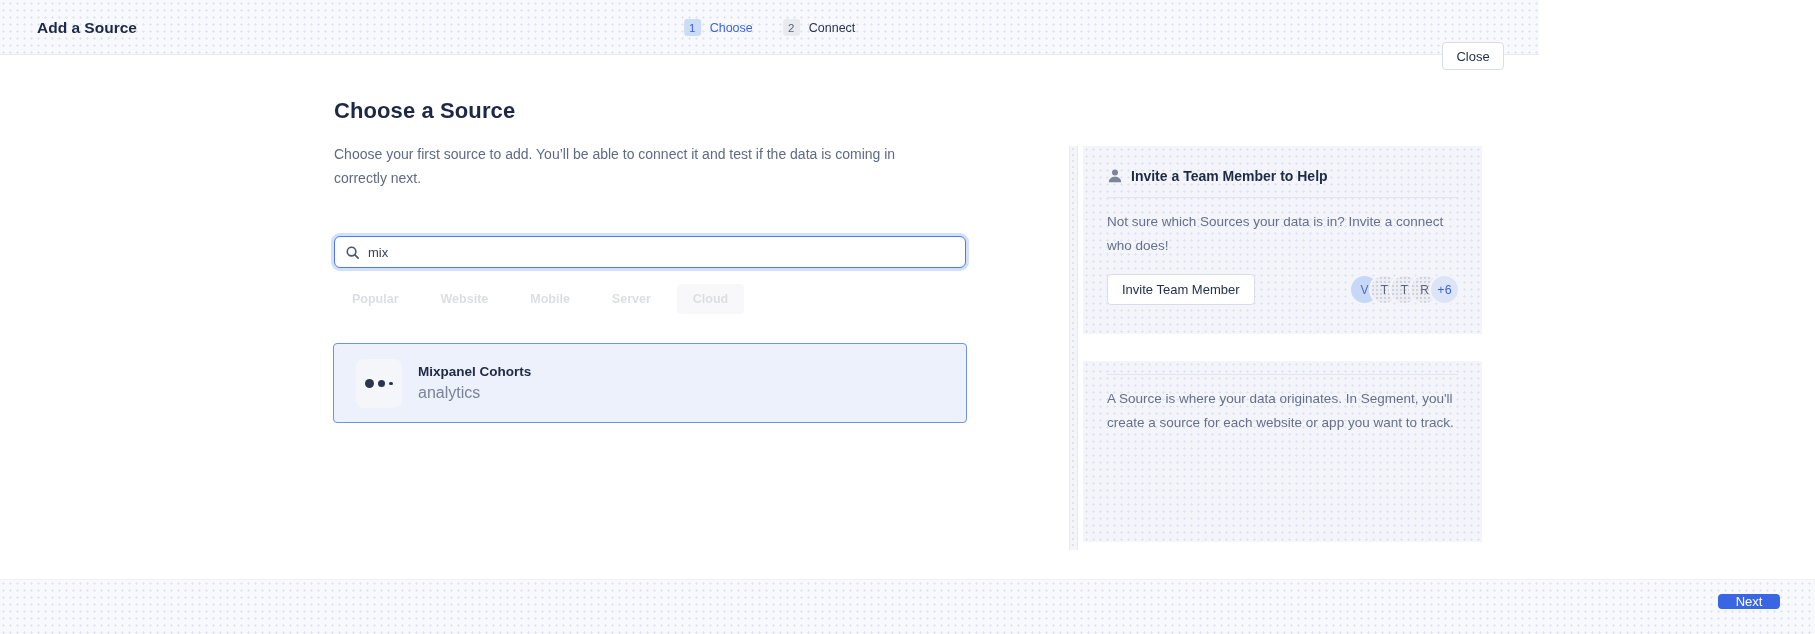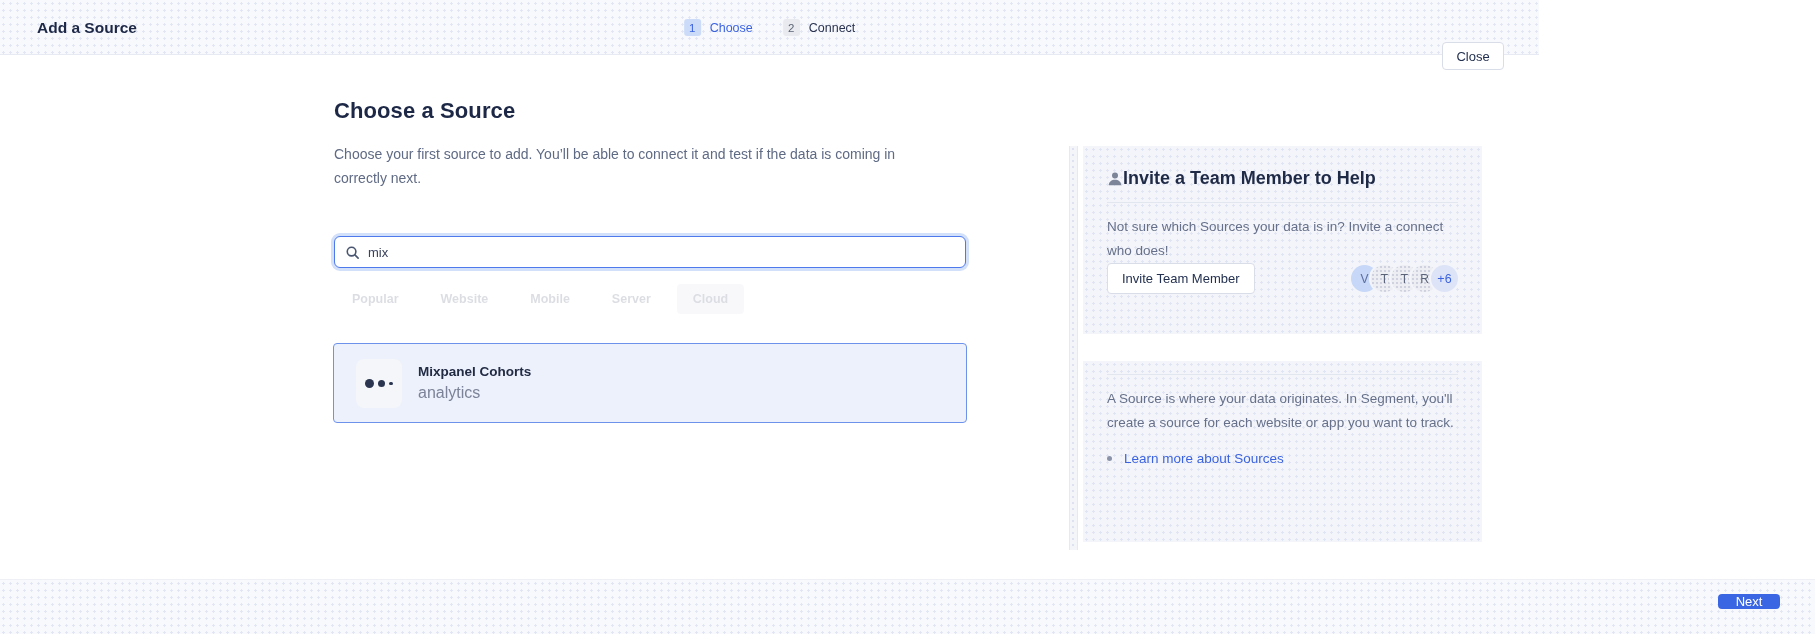--- a/index.html
+++ b/index.html
@@ -102,26 +102,26 @@
   .panel {
     position: absolute; left: 1083px; width: 399px;
     background-color: #f3f5fa;
     background-image: radial-gradient(circle, rgba(96,116,190,0.12) 1px, transparent 1.2px);
     background-size: 7px 7px;
     padding: 0 24px;
   }
   .panel-1 { top: 146px; height: 188px; }
   .panel-2 { top: 361px; height: 181px; overflow: hidden; }
   .panel-head {
-    display: flex; align-items: center; gap: 0; padding-top: 22px;
-    font-size: 18px; font-weight: 700; color: #1f2a47;
+    display: flex; align-items: center; gap: 8px; padding-top: 22px;
+    font-size: 14px; font-weight: 700; color: #1f2a47;
   }
   .panel-rule { border: none; border-top: 1px solid #e2e6ef; margin-top: 13px; }
   .panel-body { margin-top: 12px; font-size: 13.5px; line-height: 24px; color: #66708a; }
-  .invite-row { display: flex; align-items: center; justify-content: space-between; }
+  .invite-row { margin-top: 16px; display: flex; align-items: center; justify-content: space-between; }
   .invite-btn {
     height: 31px; padding: 0 14px; background: #fff; border: 1px solid #d9dde8;
     border-radius: 4px; font-family: inherit; font-size: 13px; color: #23304f; cursor: pointer;
   }
   .avatars { display: flex; align-items: center; }
   .avatar {
     width: 27px; height: 27px; border-radius: 50%;
     display: flex; align-items: center; justify-content: center;
     font-size: 12px; color: #5a6378; background: #eceef3;
     background-image: radial-gradient(circle, rgba(120,130,160,0.25) 0.8px, transparent 1px);
@@ -217,24 +217,20 @@
           <div class="avatar">T</div>
           <div class="avatar">R</div>
           <div class="avatar more">+6</div>
         </div>
       </div>
     </section>
 
     <section class="panel panel-2">
       <hr class="panel-rule">
       <div class="panel-body">A Source is where your data originates. In Segment, you'll create a source for each website or app you want to track.</div>
-      <div class="res-link-row">
-        <span class="bullet"></span>
-        <a class="res-link">Learn more about Sources</a>
-      </div>
     </section>
 
   </aside>
 
   <footer class="footer dotted">
     <button class="next-btn">Next</button>
   </footer>
 
 </div>
 

